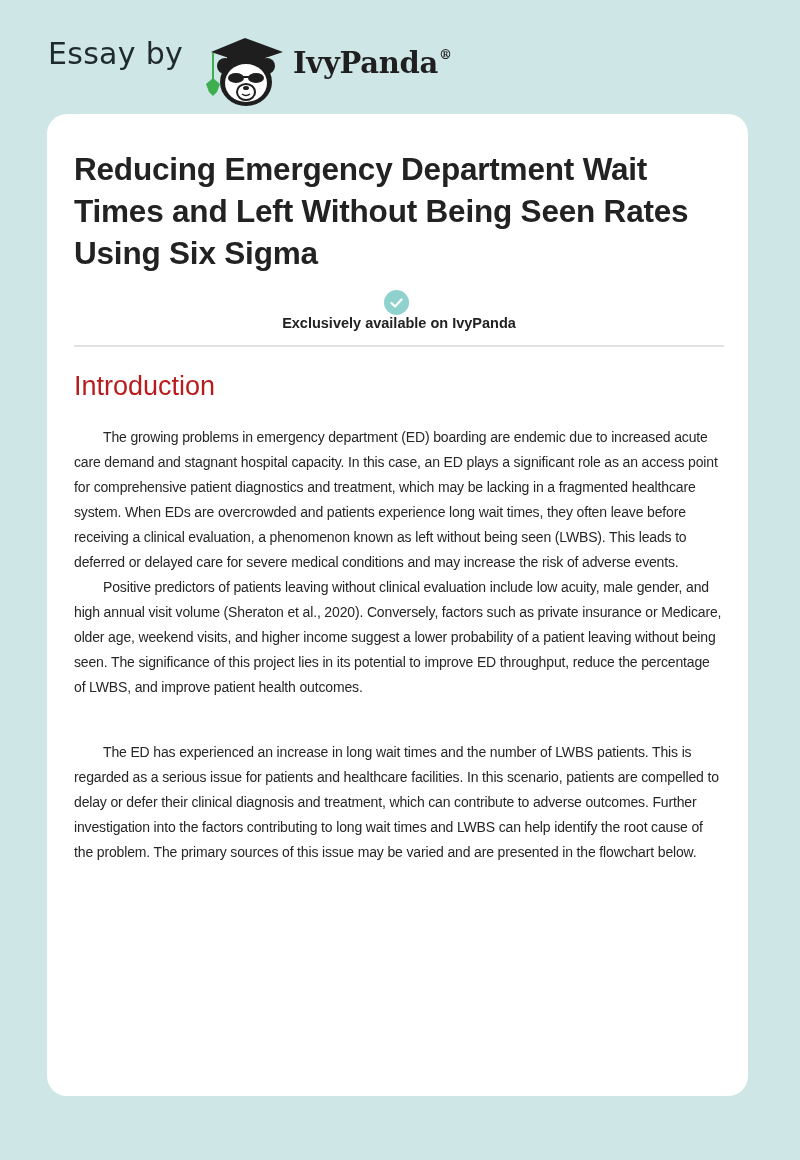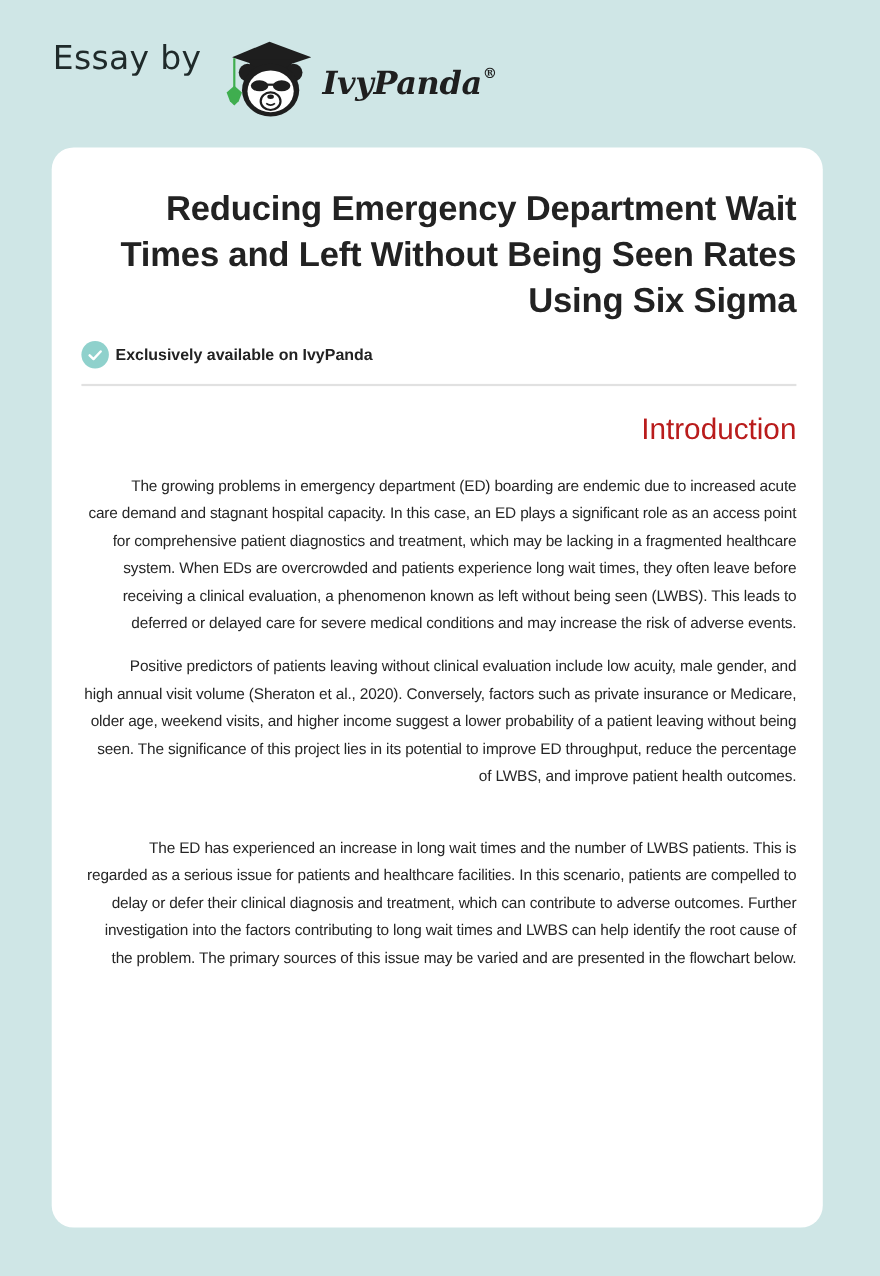--- a/index.html
+++ b/index.html
@@ -17,54 +17,54 @@
   }
   .essay-by {
     font-family: "DejaVu Sans", sans-serif;
     font-size: 30px; color: #1f2a2a; letter-spacing: 0.3px;
     margin-right: 18px; margin-top: 2px;
   }
   .logo-icon { width: 86px; height: 76px; display: block; }
   .brand {
     font-family: "DejaVu Serif", serif;
     font-weight: bold; font-size: 29px; color: #1f1f1f;
-    margin-left: 6px; margin-top: 24px; letter-spacing: -0.3px; font-style: italic;
+    margin-left: 6px; margin-top: 12px; letter-spacing: -0.3px;
   }
   .brand sup { font-size: 13px; vertical-align: 14px; margin-left: 1px; }
 
   .card {
-    position: absolute; left: 47px; top: 134px;
+    position: absolute; left: 47px; top: 114px;
     width: 701px; height: 982px;
-    background: #ffffff; border-radius: 20px; text-align: right;
+    background: #ffffff; border-radius: 20px;
   }
   .content { position: absolute; left: 27px; top: 0; width: 650px; }
   .title {
     margin: 34px 0 0 0;
     font-size: 31.5px; font-weight: bold; line-height: 42px;
     color: #222; letter-spacing: -0.2px;
   }
   .exclusive {
-    display: flex; align-items: center; margin-top: 16px;
+    display: flex; align-items: center; margin-top: 16px; flex-direction: column;
   }
   .check {
     width: 25px; height: 25px; border-radius: 50%;
     background: #8fd1cc; display: flex; align-items: center; justify-content: center;
     margin-right: 6px;
   }
   .exclusive-label { font-size: 14.5px; font-weight: bold; color: #222; }
   .divider { margin-top: 14px; height: 2px; background: #e1e1e1; width: 650px; }
   h2 {
     margin: 22px 0 0 0; font-size: 27px; font-weight: normal; color: #b91c1c; line-height: 34px;
   }
   p {
     margin: 0; font-size: 14px; line-height: 25px; color: #262626;
     text-indent: 29px; letter-spacing: -0.15px;
   }
   .intro-p1 { margin-top: 22px; }
-  .intro-p2 { margin-top: 14px; }
+  .intro-p2 { }
   .h-problem { margin-top: 20px; }
   .problem-p1 { margin-top: 40px; }
 </style>
 </head>
 <body>
 
 <div class="header">
   <span class="essay-by">Essay by</span>
   <svg class="logo-icon" viewBox="0 0 86 76">
 

